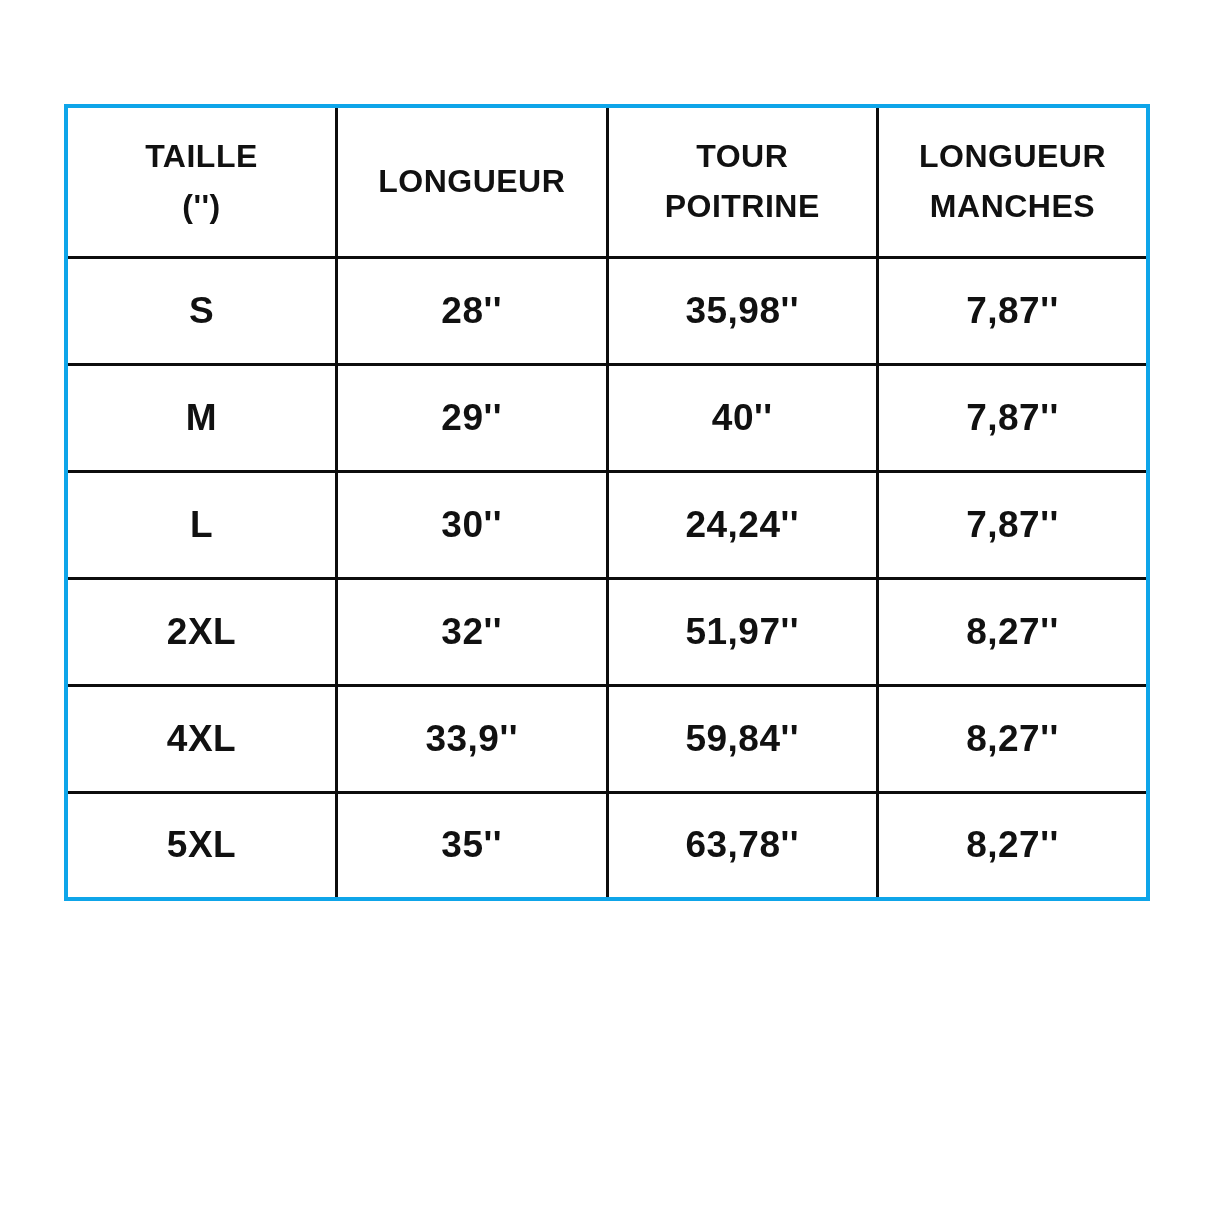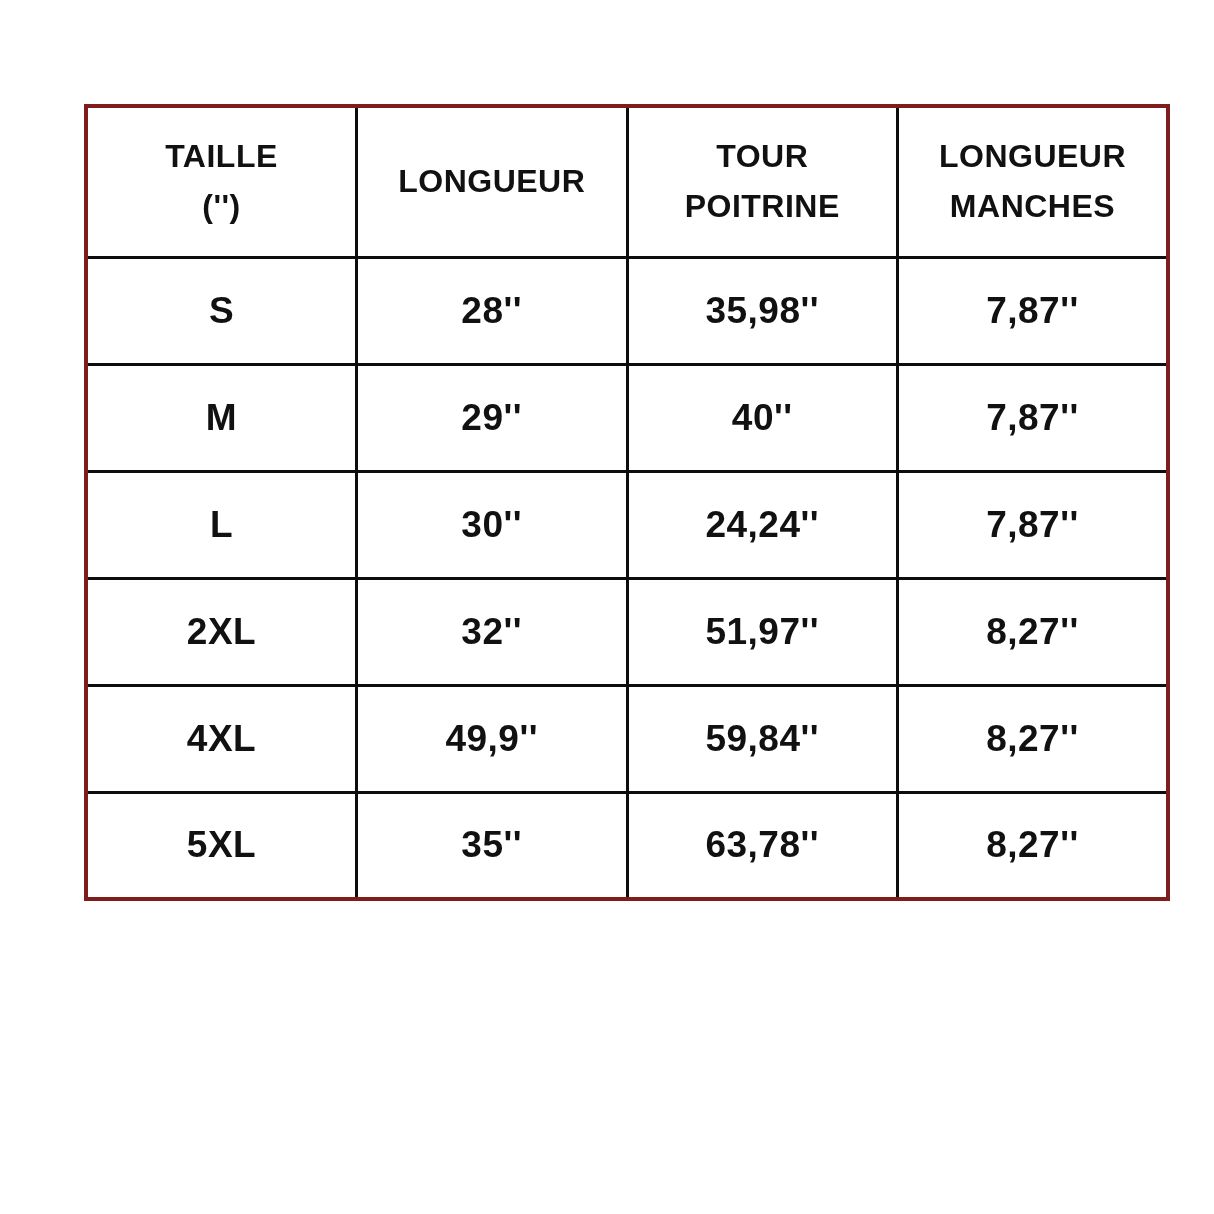--- a/index.html
+++ b/index.html
@@ -10,26 +10,26 @@
   .page {
     position: relative;
     width: 1214px;
     height: 1214px;
     background: #ffffff;
     font-family: "Liberation Sans", sans-serif;
     color: #111111;
   }
   table.size-chart {
     position: absolute;
-    left: 84px;
+    left: 64px;
     top: 104px;
     width: 1086px;
     border-collapse: collapse;
     table-layout: fixed;
-    border: 4px solid #7f1d1d;
+    border: 4px solid #0ea5e9;
   }
   table.size-chart th,
   table.size-chart td {
     border: 3px solid #0d0d0d;
     text-align: center;
     vertical-align: middle;
     padding: 0;
     font-weight: 700;
     color: #111111;
     background: #ffffff;
@@ -87,21 +87,21 @@
         <td>7,87''</td>
       </tr>
       <tr>
         <td>2XL</td>
         <td>32''</td>
         <td>51,97''</td>
         <td>8,27''</td>
       </tr>
       <tr>
         <td>4XL</td>
-        <td>49,9''</td>
+        <td>33,9''</td>
         <td>59,84''</td>
         <td>8,27''</td>
       </tr>
       <tr>
         <td>5XL</td>
         <td>35''</td>
         <td>63,78''</td>
         <td>8,27''</td>
       </tr>
     </tbody>

